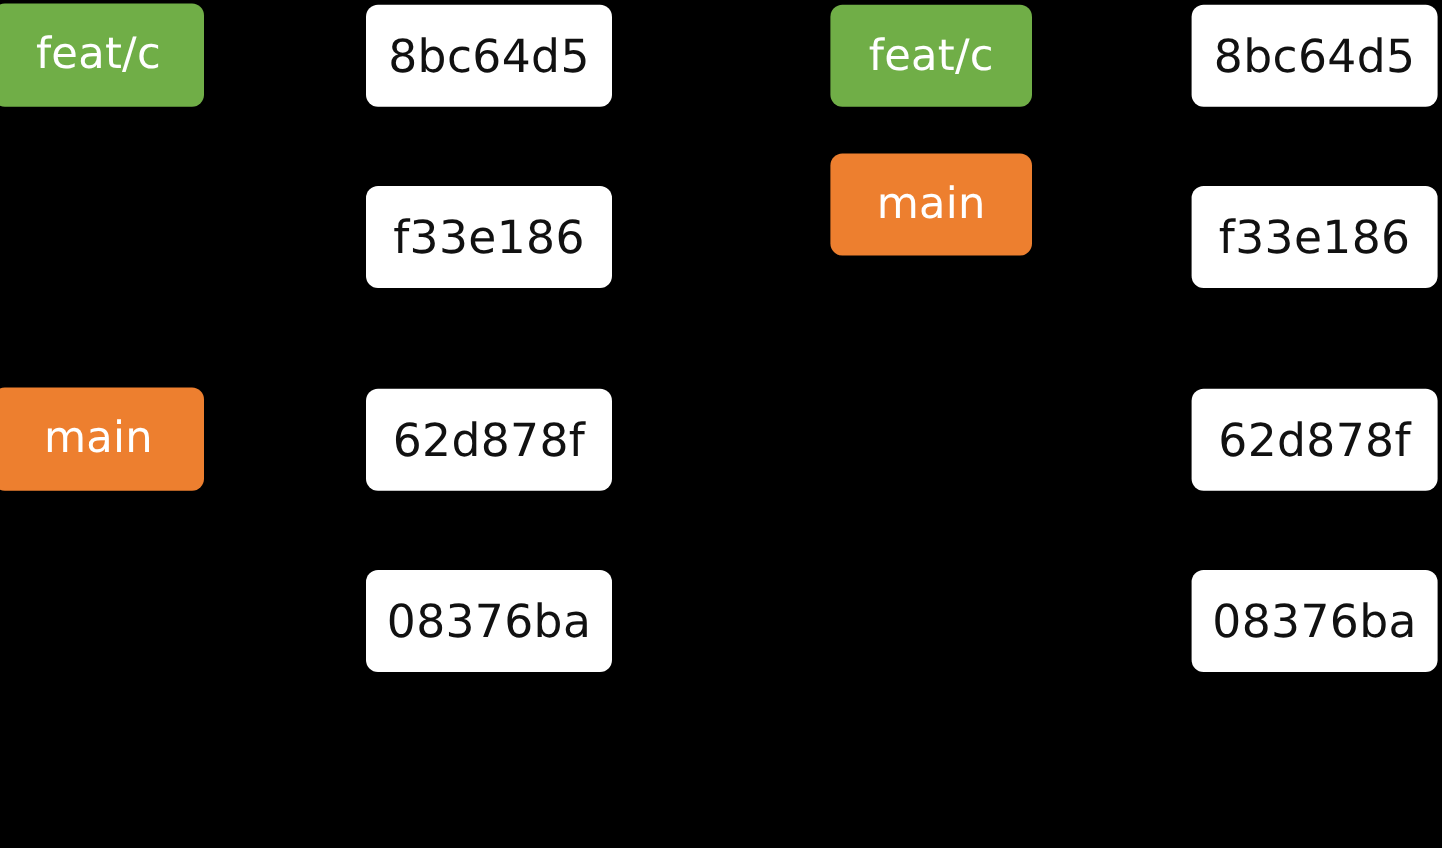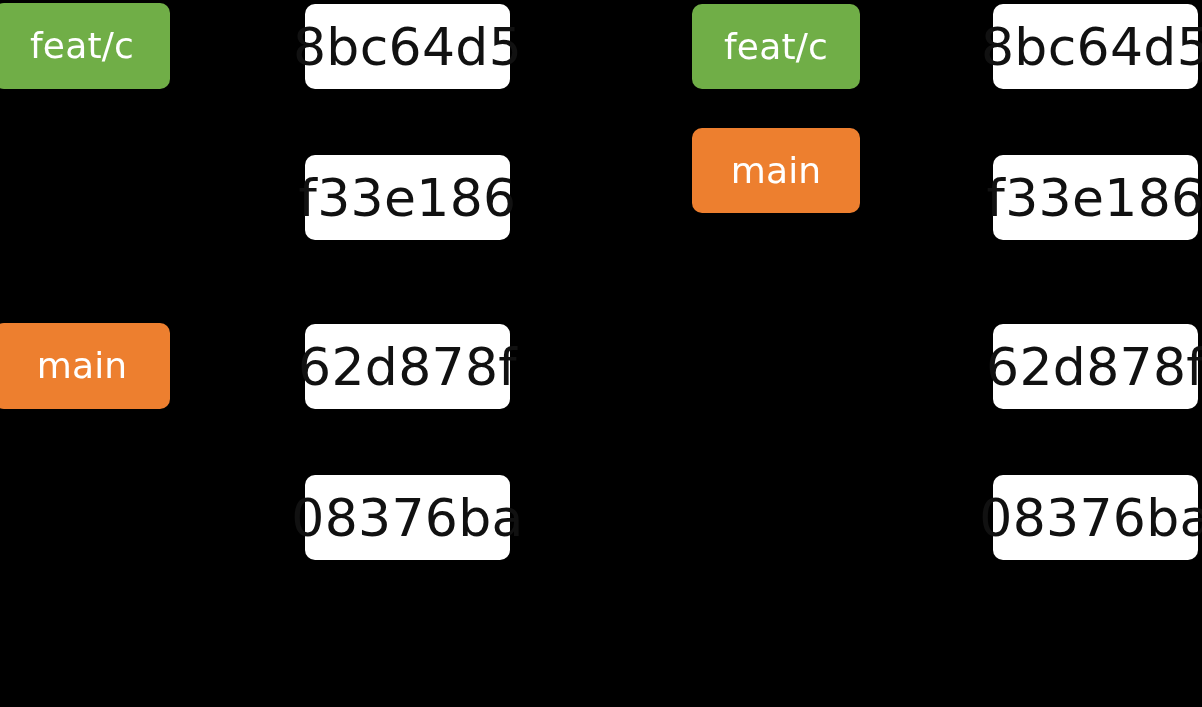--- a/index.html
+++ b/index.html
@@ -37,21 +37,21 @@
   .branch-main {
     background: #ED7F2F;
     text-align: right;
   }
   .branch-feat {
     background: #70AE47;
   }
   .commit-node {
     background: #ffffff;
     color: #111111;
-    font-size: 52px;
+    font-size: 38px;
     font-weight: 400;
     letter-spacing: 0.3px;
   }
 </style>
 </head>
 <body>
 
 <div id="canvas" style="width: 1202px; height: 589px; background: rgb(0, 0, 0);">
     <div style="position: absolute; left: 0px; top: 0px; width: 100%; height: 100%;">
       <div class="node branch-label branch-feat" style="left: -6px; top: 3px; width: 176px; height: 86px; background: rgb(112, 174, 71); color: rgb(255, 255, 255);">feat/c</div>

